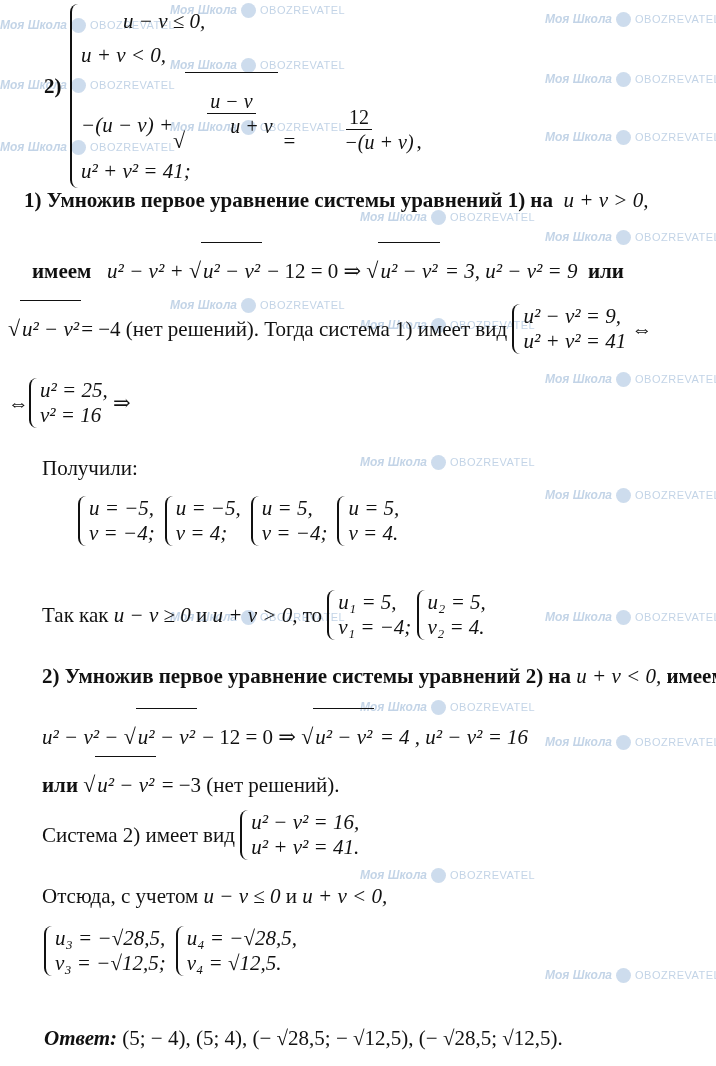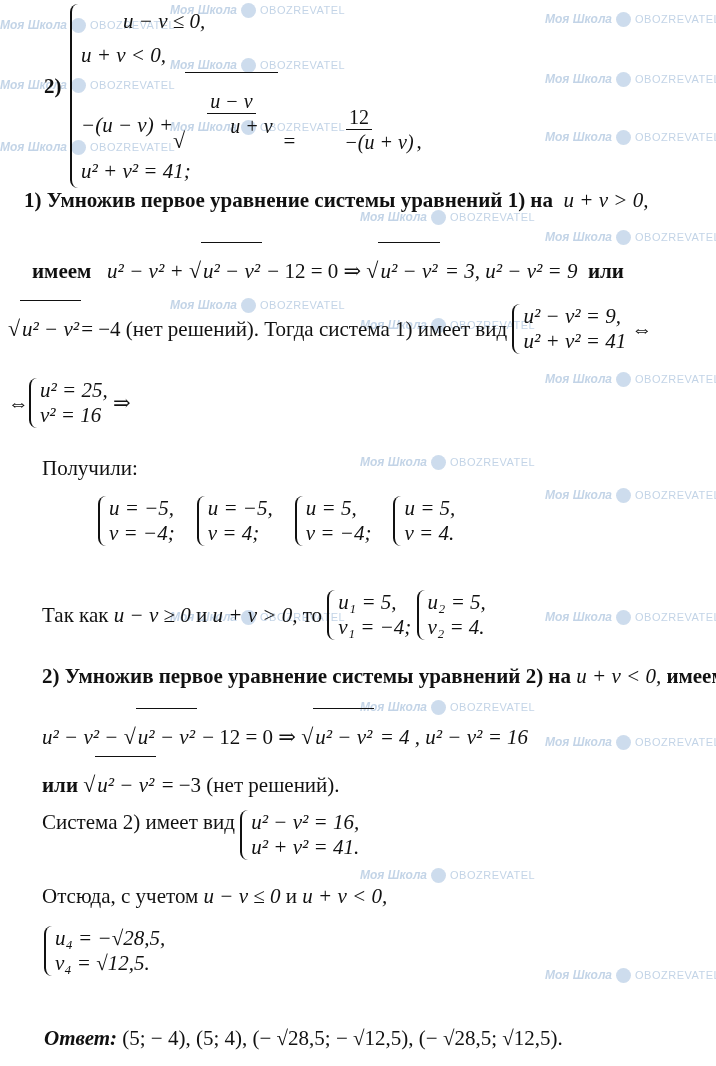--- a/index.html
+++ b/index.html
@@ -102,21 +102,21 @@
   <span class="sys">
       <span class="brace"></span>
       <span class="rows">
         <i class="m">u² = 25,</i>
         <i class="m">v² = 16</i>
       </span>
     </span>
   &nbsp;<span>⇒</span>&nbsp;
 </div>
 <div class="line" style="left:42px;top:456px;">Получили:</div>
-<div class="line" style="left:54px;top:496px;display:flex;gap:22px;padding-left:44px;">
+<div class="line" style="left:34px;top:496px;display:flex;gap:10px;padding-left:44px;">
   <span class="sys">
       <span class="brace"></span>
       <span class="rows">
         <i class="m">u = −5,</i>
         <i class="m">v = −4;</i>
       </span>
     </span>
   <span class="sys">
       <span class="brace"></span>
       <span class="rows">
@@ -160,37 +160,44 @@
 
 <div class="line b" style="left:42px;top:664px;">
   <span>2) Умножив первое уравнение системы уравнений 2) на</span> <i class="m" style="font-weight:normal">u + v &lt; 0,</i> <span>имеем</span>
 </div>
 <div class="line" style="left:42px;top:708px;">
   <i class="m">u² − v² − </i><span class="rad">√</span><i class="m sqrt">u² − v²</i><span> − 12 = 0 ⇒ </span><span class="rad">√</span><i class="m sqrt">u² − v²</i><i class="m"> = 4 ,  u² − v² = 16</i>
 </div>
 <div class="line" style="left:42px;top:756px;">
   <span class="b">или</span> <span class="rad">√</span><i class="m sqrt">u² − v²</i><span> = −3 (нет решений).</span>
 </div>
-<div class="line" style="left:42px;top:810px;display:flex;align-items:flex-start;">
+<div class="line" style="left:42px;top:810px;display:flex;align-items:center;">
   <span>Система 2) имеет вид</span>&nbsp;
   <span class="sys">
       <span class="brace"></span>
       <span class="rows">
         <i class="m">u² − v² = 16,</i>
         <i class="m">u² + v² = 41.</i>
       </span>
     </span>
 </div>
 <div class="line" style="left:42px;top:884px;">
   <span>Отсюда, с учетом</span>&nbsp;<i class="m">u − v ≤ 0</i>&nbsp;<span>и</span>&nbsp;<i class="m">u + v &lt; 0,</i>
 </div>
 <div class="line" style="left:44px;top:926px;display:flex;gap:10px;">
   <span class="sys">
       <span class="brace"></span>
       <span class="rows">
+        <i class="m">u₃ = −√28,5,</i>
+        <i class="m">v₃ = −√12,5;</i>
+      </span>
+    </span>
+  <span class="sys">
+      <span class="brace"></span>
+      <span class="rows">
         <i class="m">u₄ = −√28,5,</i>
         <i class="m">v₄ = √12,5.</i>
       </span>
     </span>
 </div>
 
 <div class="line" style="left:44px;top:1026px;">
   <i class="b">Ответ:</i>&nbsp;<span>(5; − 4), (5; 4), (− √28,5; − √12,5), (− √28,5; √12,5).</span>
 </div>
 

